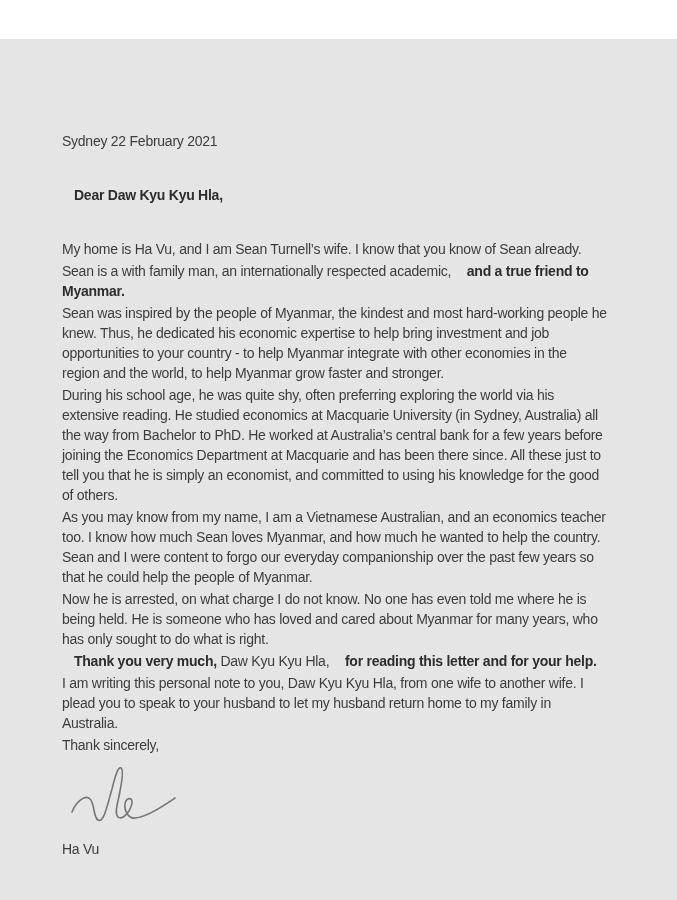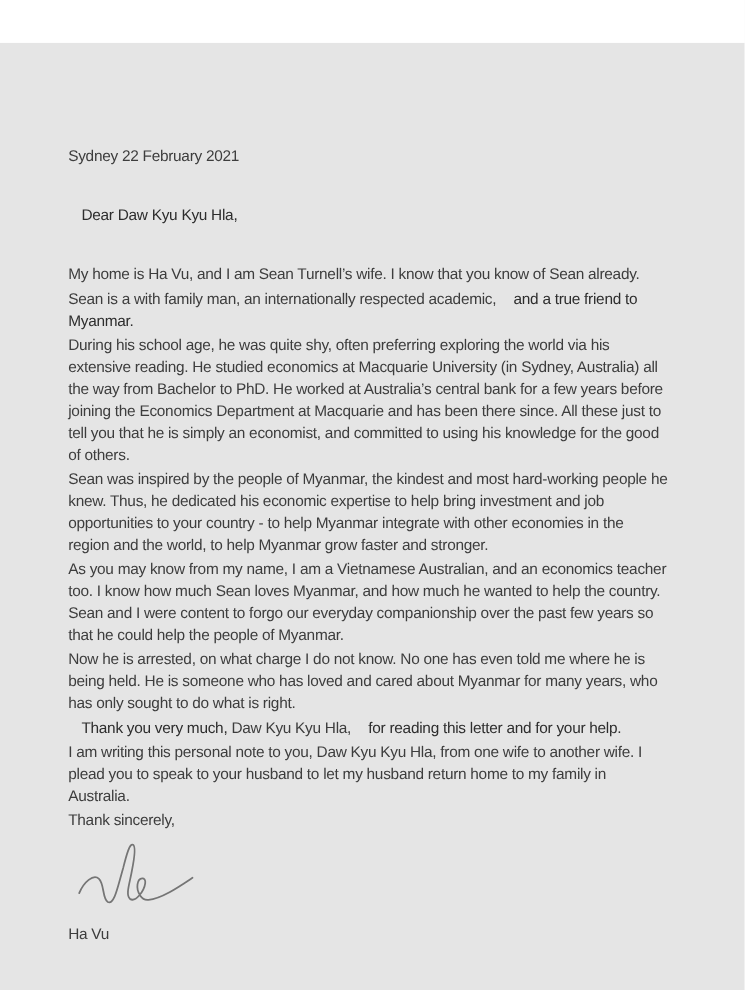--- a/index.html
+++ b/index.html
@@ -20,21 +20,21 @@
   .para {
     font-size: 14px;
     line-height: 20px;
     letter-spacing: -0.25px;
     color: #3d3d3d;
     margin: 0 0 2px 0;
     white-space: pre; 
   }
   .big-gap { margin-bottom: 34px; }
   .bold, .seg.bold {
-    font-weight: 400;
+    font-weight: 700;
     color: #2d2d2d;
     padding-left: 12px;
   }
   .signature-wrap {
     margin: 6px 0 10px 5px;
   }
   .signature-wrap svg { display: block; }
 </style>
 </head>
 <body>
@@ -42,30 +42,30 @@
 <div class="page">
 
   <p class="para big-gap">Sydney 22 February 2021</p>
 
   <p class="para big-gap bold">Dear Daw Kyu Kyu Hla,</p>
 
   <div>
       <p class="para"><span class="seg">My home is Ha Vu, and I am Sean Turnell’s wife. I know that you know of Sean already.</span></p>
       <p class="para"><span class="seg">Sean is a with family man, an internationally respected academic, </span><span class="seg bold">and a true friend to
 Myanmar.</span></p>
+      <p class="para"><span class="seg">Sean was inspired by the people of Myanmar, the kindest and most hard-working people he
+knew. Thus, he dedicated his economic expertise to help bring investment and job
+opportunities to your country - to help Myanmar integrate with other economies in the
+region and the world, to help Myanmar grow faster and stronger.</span></p>
       <p class="para"><span class="seg">During his school age, he was quite shy, often preferring exploring the world via his
 extensive reading. He studied economics at Macquarie University (in Sydney, Australia) all
 the way from Bachelor to PhD. He worked at Australia’s central bank for a few years before
 joining the Economics Department at Macquarie and has been there since. All these just to
 tell you that he is simply an economist, and committed to using his knowledge for the good
 of others.</span></p>
-      <p class="para"><span class="seg">Sean was inspired by the people of Myanmar, the kindest and most hard-working people he
-knew. Thus, he dedicated his economic expertise to help bring investment and job
-opportunities to your country - to help Myanmar integrate with other economies in the
-region and the world, to help Myanmar grow faster and stronger.</span></p>
       <p class="para"><span class="seg">As you may know from my name, I am a Vietnamese Australian, and an economics teacher
 too. I know how much Sean loves Myanmar, and how much he wanted to help the country.
 Sean and I were content to forgo our everyday companionship over the past few years so
 that he could help the people of Myanmar.</span></p>
       <p class="para"><span class="seg">Now he is arrested, on what charge I do not know. No one has even told me where he is
 being held. He is someone who has loved and cared about Myanmar for many years, who
 has only sought to do what is right.</span></p>
       <p class="para"><span class="seg bold">Thank you very much, </span><span class="seg">Daw Kyu Kyu Hla,</span><span class="seg bold"> for reading this letter and for your help.</span></p>
       <p class="para"><span class="seg">I am writing this personal note to you, Daw Kyu Kyu Hla, from one wife to another wife. I
 plead you to speak to your husband to let my husband return home to my family in

